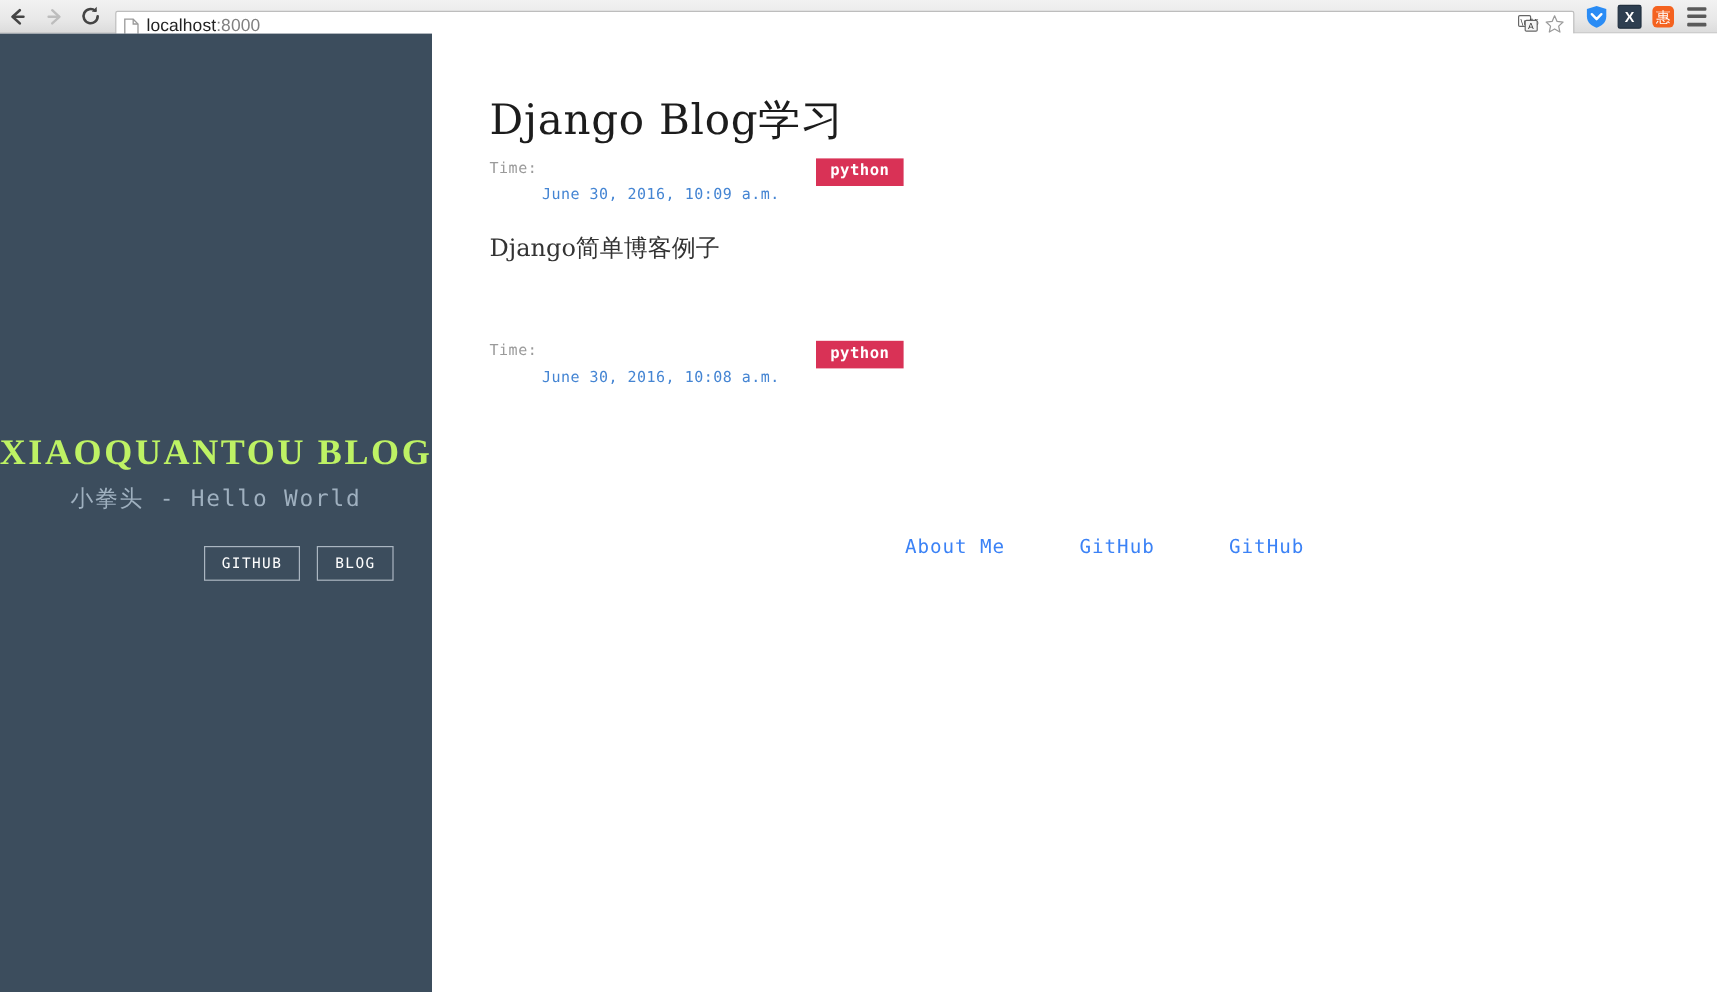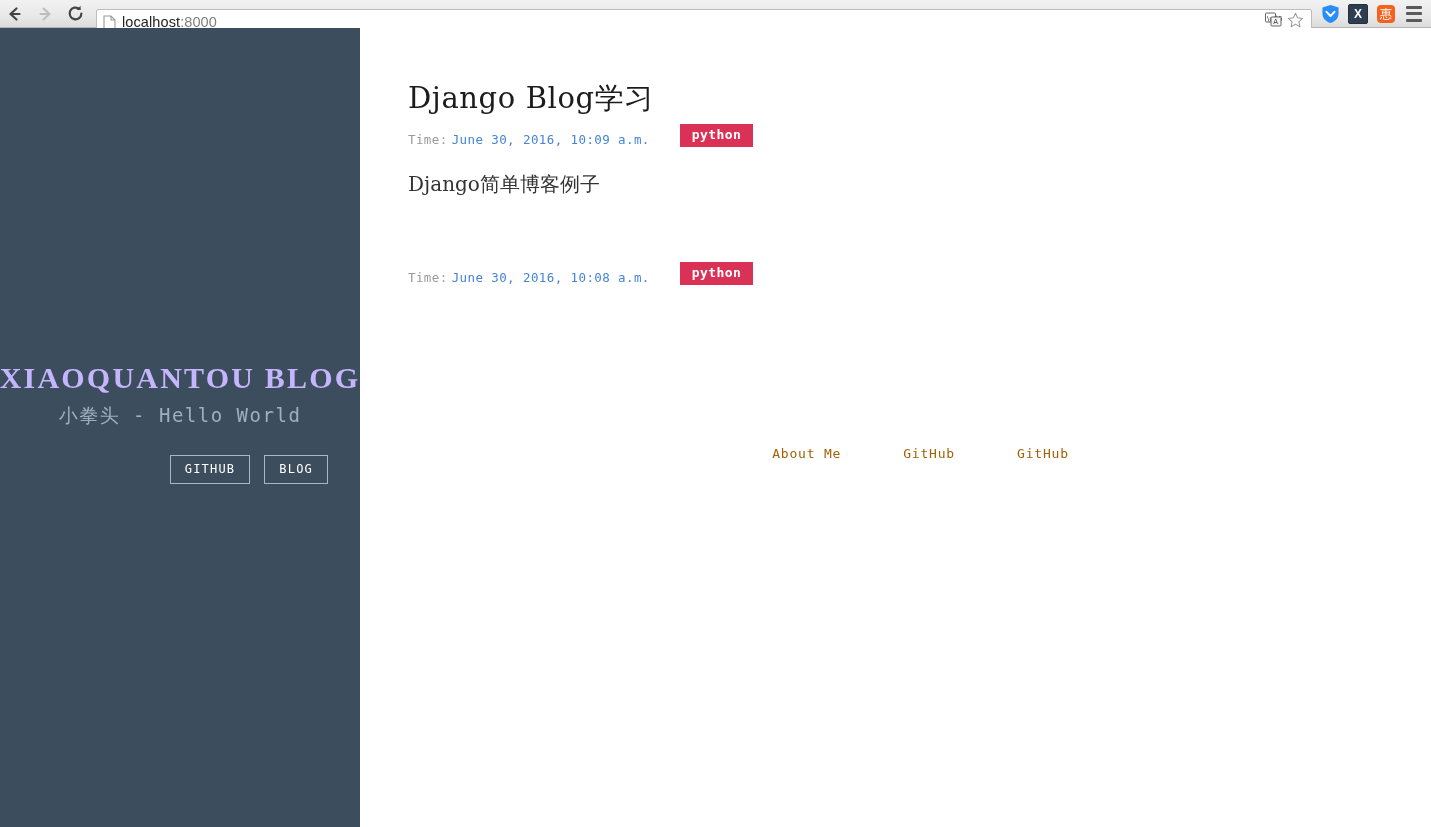--- a/index.html
+++ b/index.html
@@ -127,21 +127,21 @@
     flex-direction: column;
     justify-content: center;
     align-items: center;
     box-sizing: border-box;
     padding-bottom: 10px;
   }
   .site-title {
     font-family: "Liberation Serif", serif;
     font-size: 30px;
     font-weight: bold;
-    color: #c4b5fd;
+    color: #bef264;
     letter-spacing: 2.2px;
     margin: 0 0 8px 0;
     text-align: center;
     white-space: nowrap;
   }
   .site-subtitle {
     font-family: "DejaVu Sans Mono", monospace;
     font-size: 19px;
     color: #9fb0bf;
     letter-spacing: 1.5px;
@@ -176,45 +176,46 @@
     top: 0; left: 360px;
     width: 1071px;
     height: 799px;
     background: #ffffff;
     box-sizing: border-box;
     padding: 52px 0 0 48px;
   }
   .post { margin-bottom: 63px; }
   .post-title {
     font-family: "DejaVu Serif", serif;
-    font-size: 29px;
+    font-size: 35px;
     font-weight: normal;
     color: #1c1c1c;
     margin: 0 0 8px 0;
     letter-spacing: 0.6px;
     line-height: 1.25;
   }
   .post-meta {
     display: flex;
-    align-items: flex-end;
+    align-items: flex-start;
     margin: 0 0 22px 0;
   }
   .meta-label {
     font-family: "DejaVu Sans Mono", monospace;
     font-size: 12.5px;
     color: #9a9a9a;
     letter-spacing: 0.4px;
   }
   .meta-date {
     font-family: "DejaVu Sans Mono", monospace;
     font-size: 12.5px;
     color: #4585d3;
     letter-spacing: 0.4px;
     margin-left: 4px;
     text-decoration: none;
+    margin-top: 22px;
   }
   .tag-badge {
     font-family: "DejaVu Sans Mono", monospace;
     font-size: 13px;
     font-weight: bold;
     color: #ffffff;
     background: #d93256;
     padding: 4px 12px;
     margin-left: 30px;
     letter-spacing: 0.4px;
@@ -237,22 +238,22 @@
     left: 0;
     width: 1071px;
     display: flex;
     justify-content: center;
     gap: 62px;
     padding-left: 50px;
     box-sizing: border-box;
   }
   .footer a {
     font-family: "DejaVu Sans Mono", monospace;
-    font-size: 13px;
-    color: #a16207;
+    font-size: 16px;
+    color: #3b82f6;
     text-decoration: none;
     letter-spacing: 0.8px;
     text-align: right;
   }
 </style>
 </head>
 <body>
 
 <div class="browser-toolbar">
 

